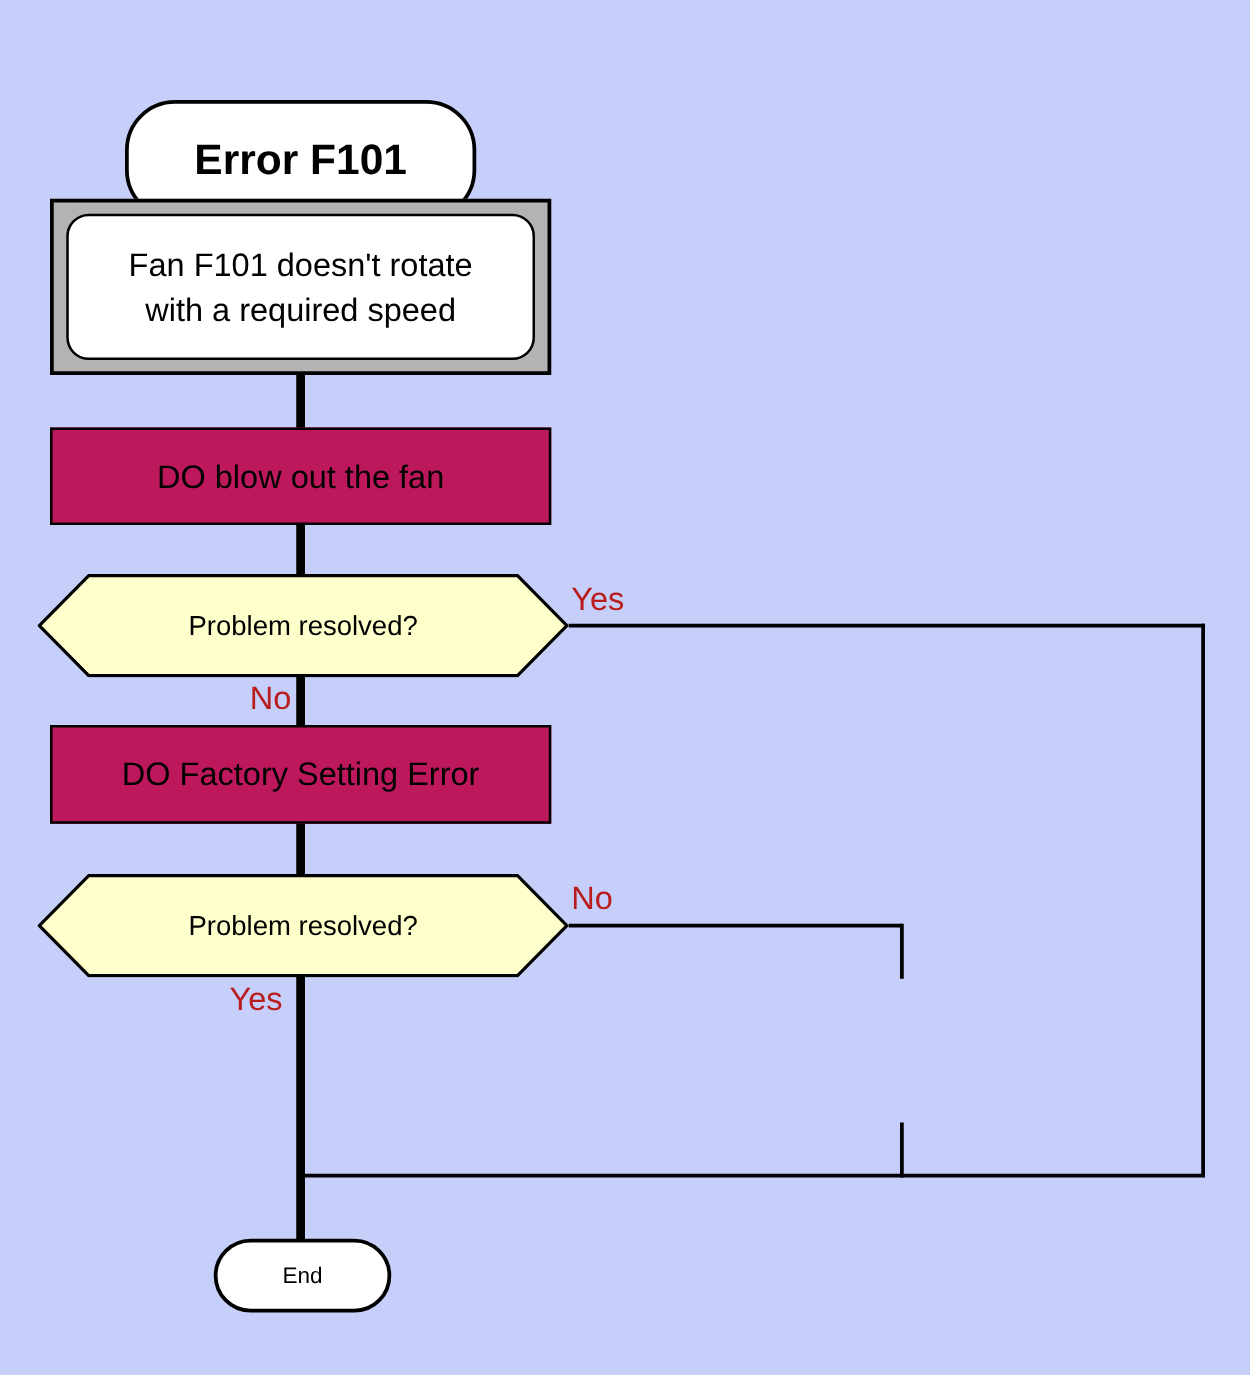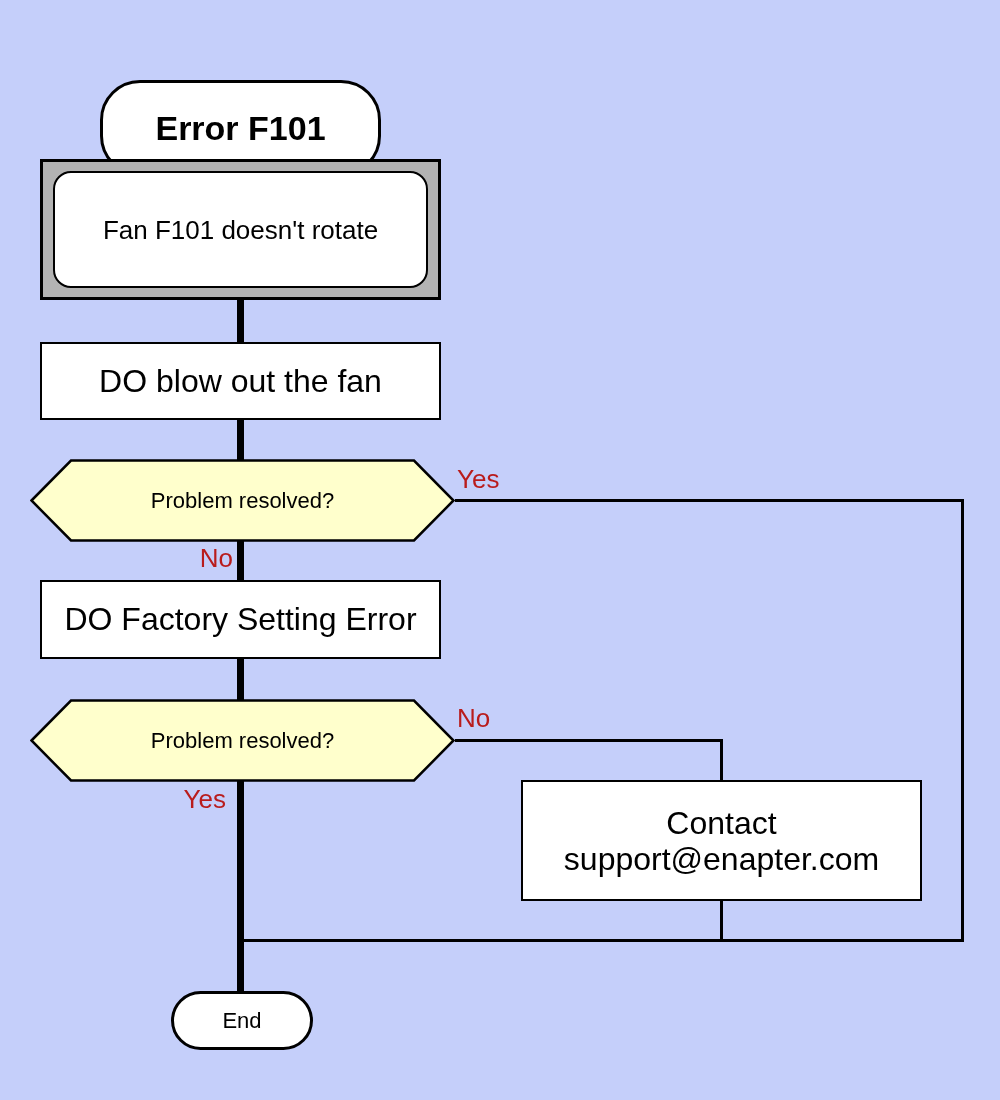--- a/index.html
+++ b/index.html
@@ -44,21 +44,21 @@
     background: #fff;
     border: 3px solid #000;
     border-radius: 40px;
   }
   .start-pill {
     left: 100px; top: 42px; width: 281px; height: 96px;
     font-size: 34px; font-weight: bold; margin-top: 38px;
   }
   .end-pill {
     left: 171px; top: 991px; width: 142px; height: 59px;
-    font-size: 22px; border-radius: 30px;
+    font-size: 18px; border-radius: 30px;
   }
   .frame {
     left: 40px; top: 159px; width: 401px; height: 141px;
     background: #b3b3b3;
     border: 3px solid #000;
   }
   .frame-inner {
     position: absolute;
     box-sizing: border-box;
     left: 10px; top: 9px; right: 10px; bottom: 9px;
@@ -66,23 +66,23 @@
     border: 2.5px solid #000;
     border-radius: 18px;
     display: flex;
     flex-direction: column;
     align-items: center;
     justify-content: center;
     font-size: 26px;
     line-height: 36px;
   }
   .rect {
-    background: #ffffff;
+    background: #be185d;
     border: 2.5px solid #000;
-    font-size: 32px;
+    font-size: 26px;
   }
   .rect-action1 { left: 40px; top: 342px; width: 401px; height: 78px; }
   .rect-action2 { left: 40px; top: 580px; width: 401px; height: 79px; }
   .rect-contact {
     left: 521px; top: 780px; width: 401px; height: 121px;
     flex-direction: column;
     line-height: 36px;
   }
   .hex {
     position: absolute;
@@ -131,20 +131,21 @@
   <div class="vline-thin" style="left:720px; top:898px; height:44px;"></div>
   <div class="hline-thin" style="left:240px; top:939px; width:724px;"></div>
 
   <div class="node pill start-pill">
     <span>Error F101</span>
   </div>
 
   <div class="node frame">
     <div class="frame-inner">
       <span>Fan F101 doesn't rotate</span>
+      <span>with a required speed</span>
     </div>
   </div>
 
   <div class="node rect rect-action1">
     <span>DO blow out the fan</span>
   </div>
 
   <div class="hex hex1">
     <svg width="425" height="83" viewBox="0 0 425 83">
       <polygon points="1.5,41.5 41,1.5 384,1.5 423.5,41.5 384,81.5 41,81.5" fill="#ffffcc" stroke="#000000" stroke-width="2.5"></polygon>
@@ -160,22 +161,18 @@
 
   <div class="hex hex2">
     <svg width="425" height="83" viewBox="0 0 425 83">
       <polygon points="1.5,41.5 41,1.5 384,1.5 423.5,41.5 384,81.5 41,81.5" fill="#ffffcc" stroke="#000000" stroke-width="2.5"></polygon>
     </svg>
     <div class="hex-label">Problem resolved?</div>
   </div>
   <div class="edge-label lbl-no2">No</div>
   <div class="edge-label lbl-yes2">Yes</div>
 
-  <div class="node rect rect-contact">
-    <span>Contact</span>
-    <span>support@enapter.com</span>
-  </div>
 
   <div class="node pill end-pill">
     <span>End</span>
   </div>
 
 </div>
 
 </body></html>

